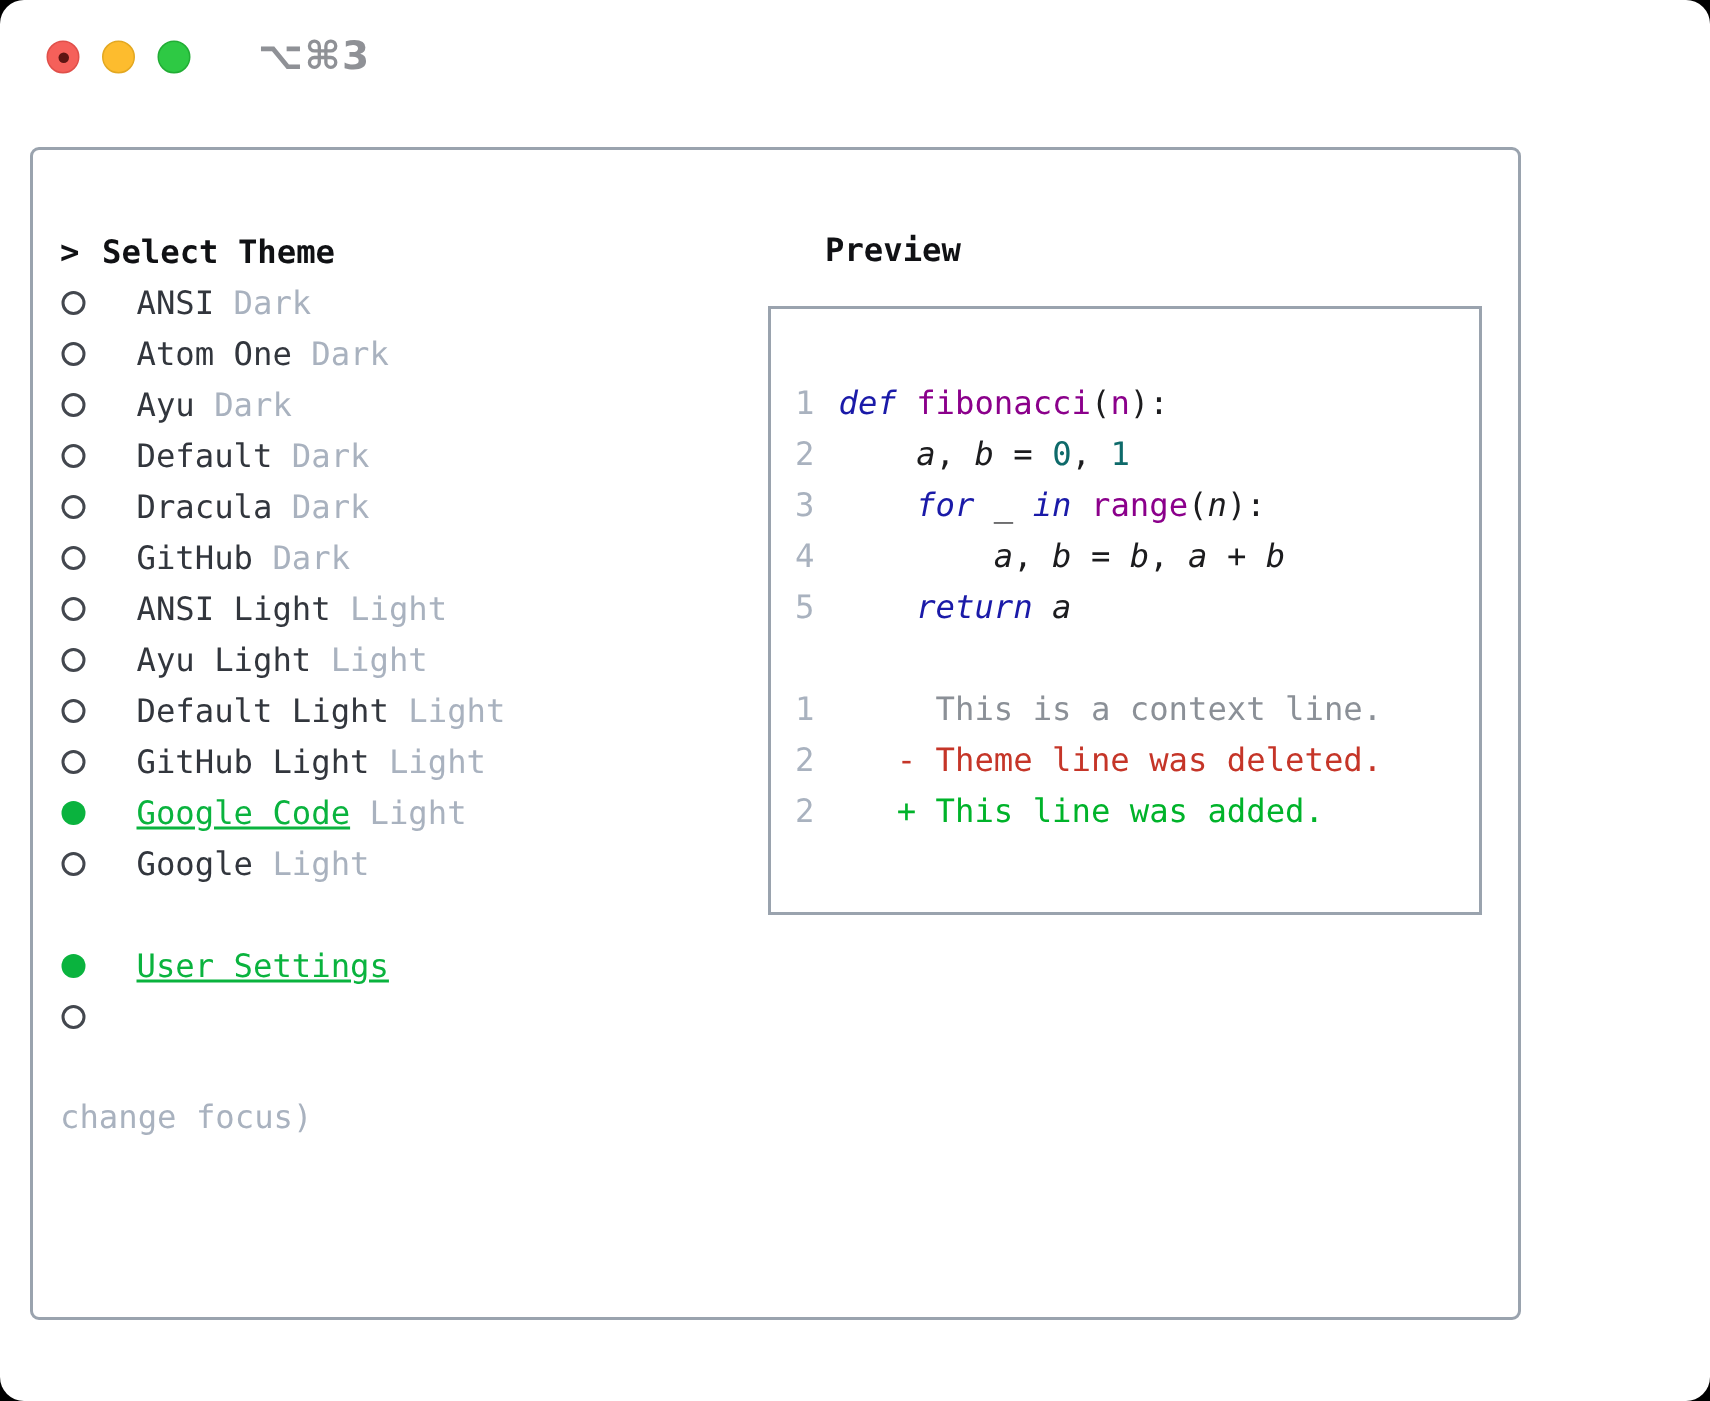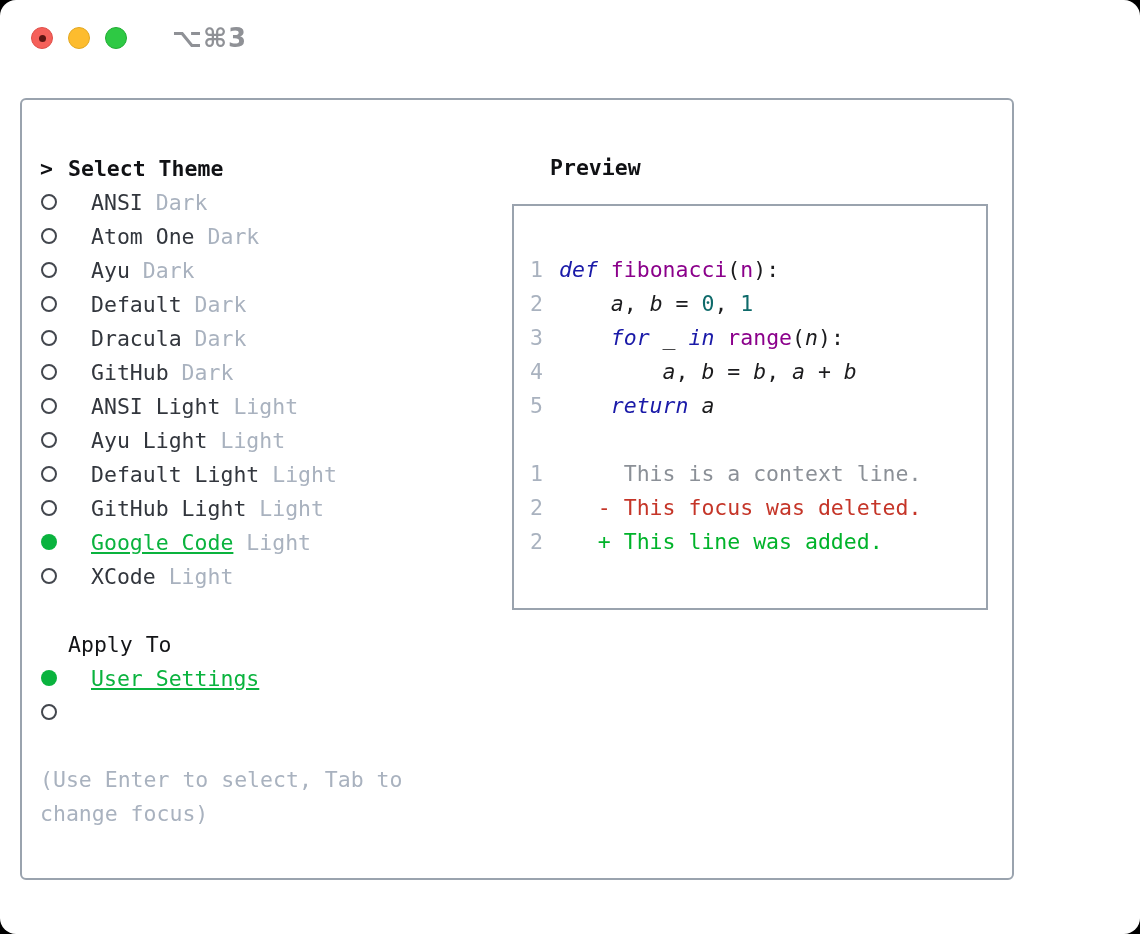--- a/index.html
+++ b/index.html
@@ -141,44 +141,39 @@
     <span class="item-name">GitHub Light</span><span class="variant"> Light</span>
   </div>
 
   <div class="row">
     <span class="bullet-col"><span class="radio on"></span></span>
     <span class="item-name sel">Google Code</span><span class="variant"> Light</span>
   </div>
 
   <div class="row">
     <span class="bullet-col"><span class="radio"></span></span>
-    <span class="item-name">XCode</span><span class="variant"> Light</span>
+    <span class="item-name">Google</span><span class="variant"> Light</span>
   </div>
 </div>
 
       <div class="spacer"></div>
 
-      <div class="row">
-        <span class="bullet-col"></span>
-        <span class="subhdr">Apply To</span>
-      </div>
       <div id="apply-options">
   <div class="row">
     <span class="bullet-col"><span class="radio on"></span></span>
     <span class="item-name sel">User Settings</span>
   </div>
 
   <div class="row">
     <span class="bullet-col"><span class="radio"></span></span>
   </div>
 </div>
 
       <div class="spacer"></div>
 
-      <div class="hint">(Use Enter to select, Tab to</div>
       <div class="hint">change focus)</div>
     </div>
 
     <div class="preview-title">Preview</div>
 
     <div class="preview-box">
       <div id="preview-lines">
   <div class="code-row">
     <span class="ln">1</span>
     <span class="code-content"><span class="tok-kw">def</span><span class="tok-pl"> </span><span class="tok-fn">fibonacci</span><span class="tok-pl">(</span><span class="tok-fn">n</span><span class="tok-pl">):</span></span>
@@ -209,21 +204,21 @@
     <span class="code-content"></span>
   </div>
 
   <div class="code-row">
     <span class="ln">1</span>
     <span class="code-content"><span class="tok-ctx">     This is a context line.</span></span>
   </div>
 
   <div class="code-row">
     <span class="ln">2</span>
-    <span class="code-content"><span class="tok-del">   - This focus was deleted.</span></span>
+    <span class="code-content"><span class="tok-del">   - Theme line was deleted.</span></span>
   </div>
 
   <div class="code-row">
     <span class="ln">2</span>
     <span class="code-content"><span class="tok-add">   + This line was added.</span></span>
   </div>
 </div>
     </div>
 
   </div>

